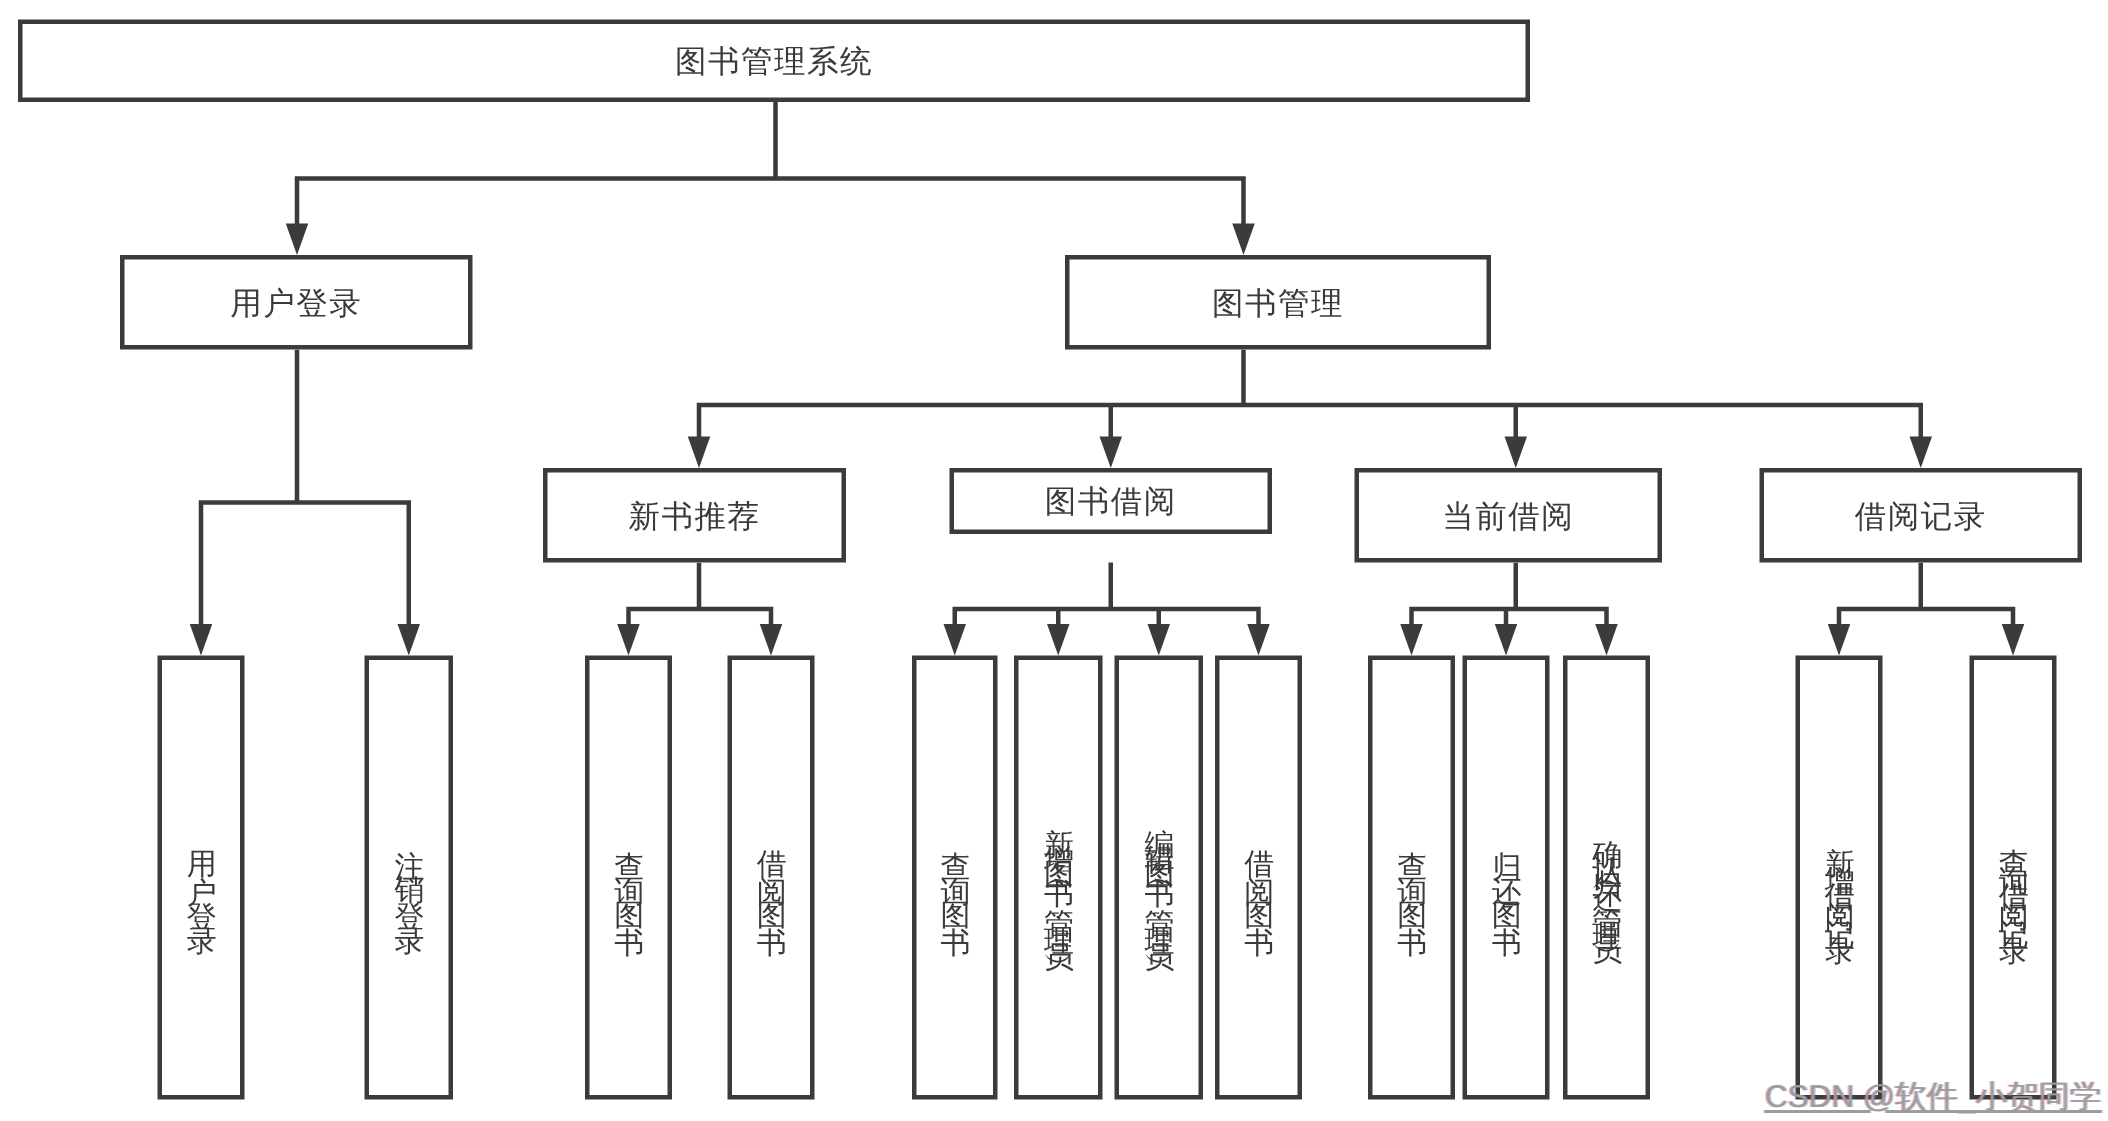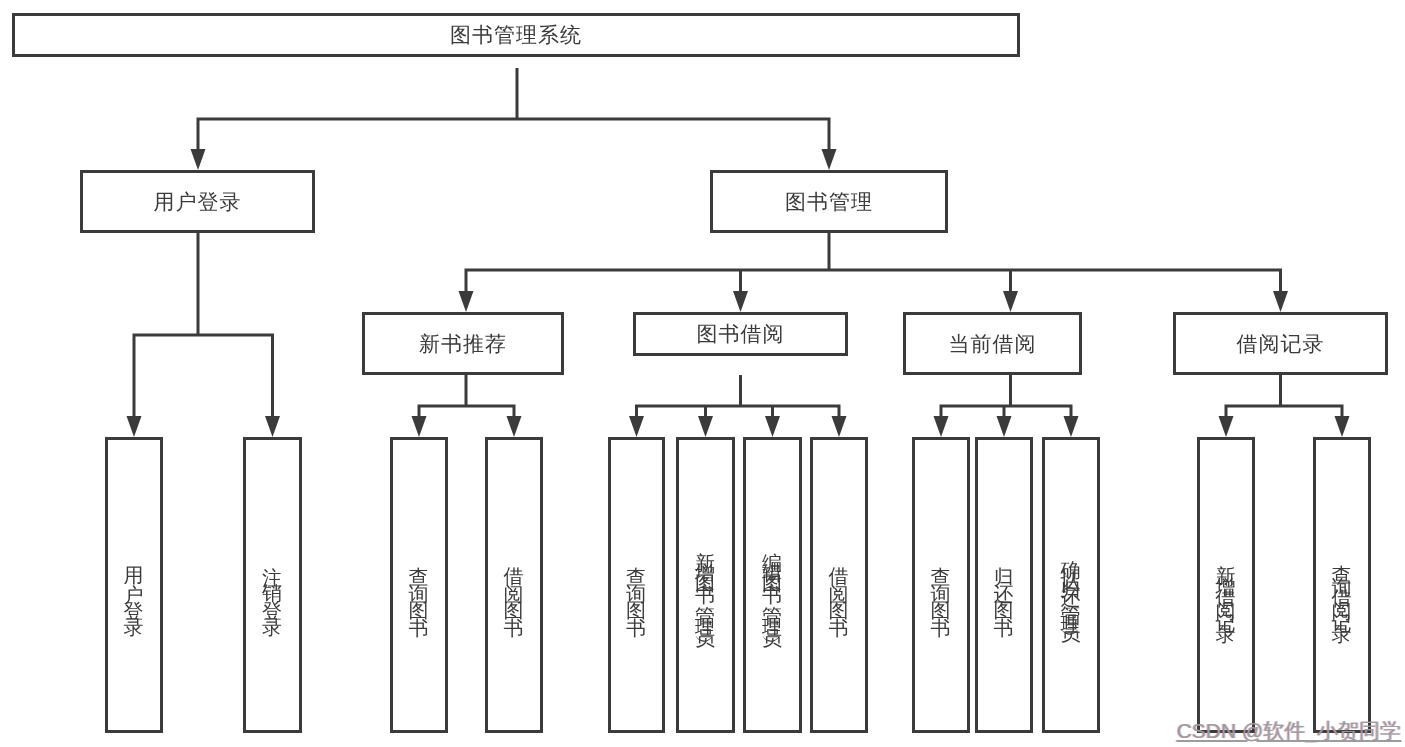--- a/index.html
+++ b/index.html
@@ -85,38 +85,38 @@
       <polygon points="996.5,416 1011.5,416 1004,437"></polygon>
       <polygon points="1063.5,416 1078.5,416 1071,437"></polygon>
     </g>
     <g>
       <path d="M1280.5 375 V407.5 M1224.5 406 H1343.5 M1226 404.5 V418 M1342 404.5 V418"></path>
       <polygon points="1218.5,416 1233.5,416 1226,437"></polygon>
       <polygon points="1334.5,416 1349.5,416 1342,437"></polygon>
     </g>
   </svg>
 
-  <div class="node" style="left:12px;top:13px;width:1008px;height:44px">
+  <div class="node" style="left:12px;top:13px;width:1008px;height:55px">
     <span class="lbl">图书管理系统</span>
   </div>
 
   <div class="node" style="left:80px;top:170px;width:235px;height:63px">
     <span class="lbl">用户登录</span>
   </div>
-  <div class="node" style="left:710px;top:170px;width:238px;height:63px">
+  <div class="node" style="left:710px;top:170px;width:284px;height:63px">
     <span class="lbl">图书管理</span>
   </div>
 
   <div class="node" style="left:362px;top:312px;width:202px;height:63px">
     <span class="lbl">新书推荐</span>
   </div>
   <div class="node" style="left:633px;top:312px;width:215px;height:44px">
     <span class="lbl">图书借阅</span>
   </div>
-  <div class="node" style="left:903px;top:312px;width:179px;height:63px">
+  <div class="node" style="left:903px;top:312px;width:205px;height:63px">
     <span class="lbl">当前借阅</span>
   </div>
   <div class="node" style="left:1173px;top:312px;width:215px;height:63px">
     <span class="lbl">借阅记录</span>
   </div>
 
   <div class="node" style="left:105px;top:437px;width:58px;height:296px">
     <span class="vlbl ls4">用户登录</span>
   </div>
   <div class="node" style="left:243px;top:437px;width:59px;height:296px">

